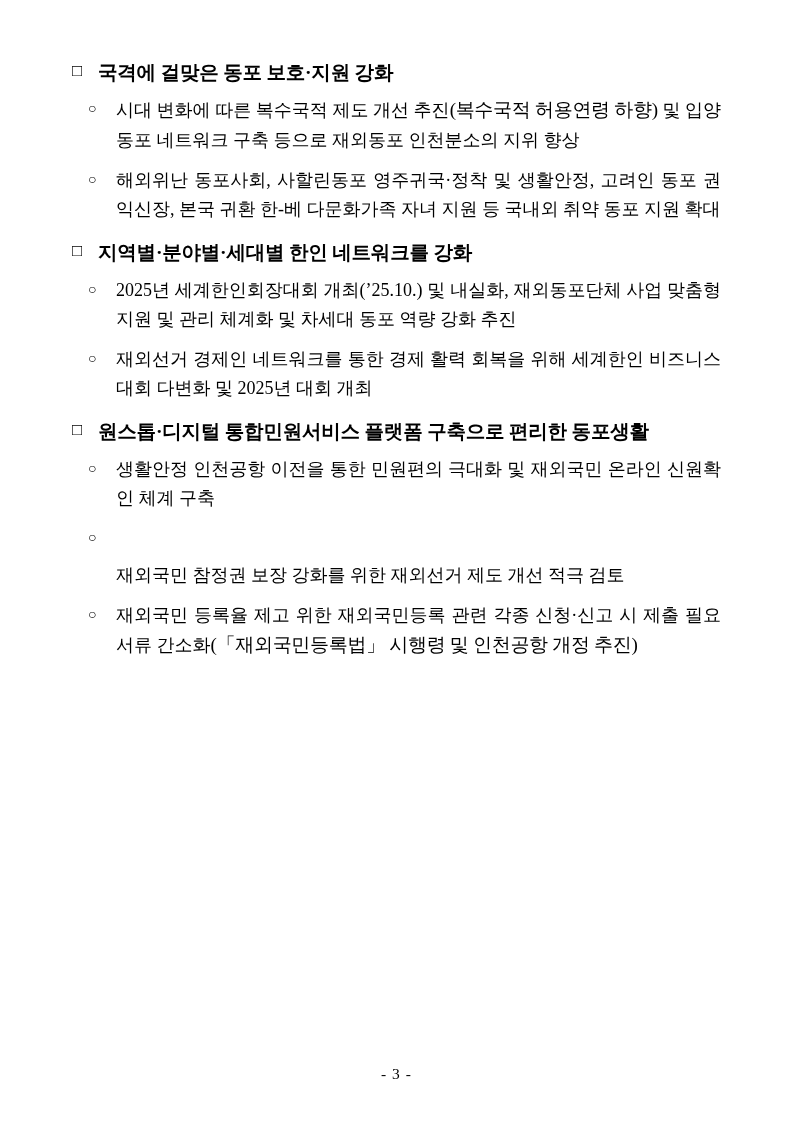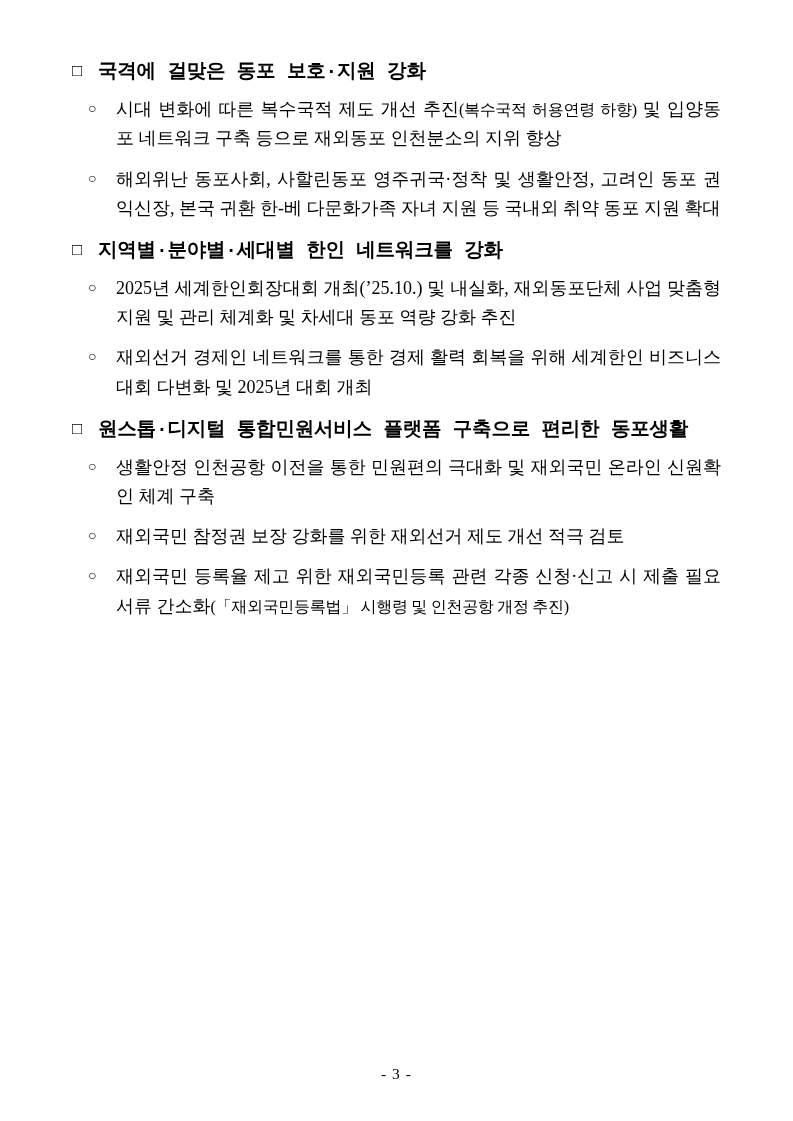--- a/index.html
+++ b/index.html
@@ -39,21 +39,20 @@
     line-height: 1.5;
   }
   .sec-marker {
     flex: 0 0 auto;
     width: 26px;
     font-size: 17px;
     line-height: 1.55;
   }
   .sec-text {
     flex: 1 1 auto;
-    font-family: Liberation Mono, monospace;
   }
 
   
   .bullets {
     margin-top: 8px;
   }
   .bullet {
     display: flex;
     align-items: flex-start;
     margin: 0 0 11px 0;
@@ -67,25 +66,26 @@
     font-size: 14px;
     line-height: 1.95;
   }
   .b-text {
     flex: 1 1 auto;
     text-align: justify;
     text-justify: inter-character;
   }
   .b-text.nojust {
     text-align: left;
+    margin-top: 37px;
   }
 
   b, .bold { font-weight: normal; }
   .small {
-    font-size: 16px;
+    font-size: 19px;
     letter-spacing: -0.3px;
   }
 
   
   .page-number {
     position: absolute;
     left: 0;
     right: 0;
     bottom: 38px;
     text-align: center;

